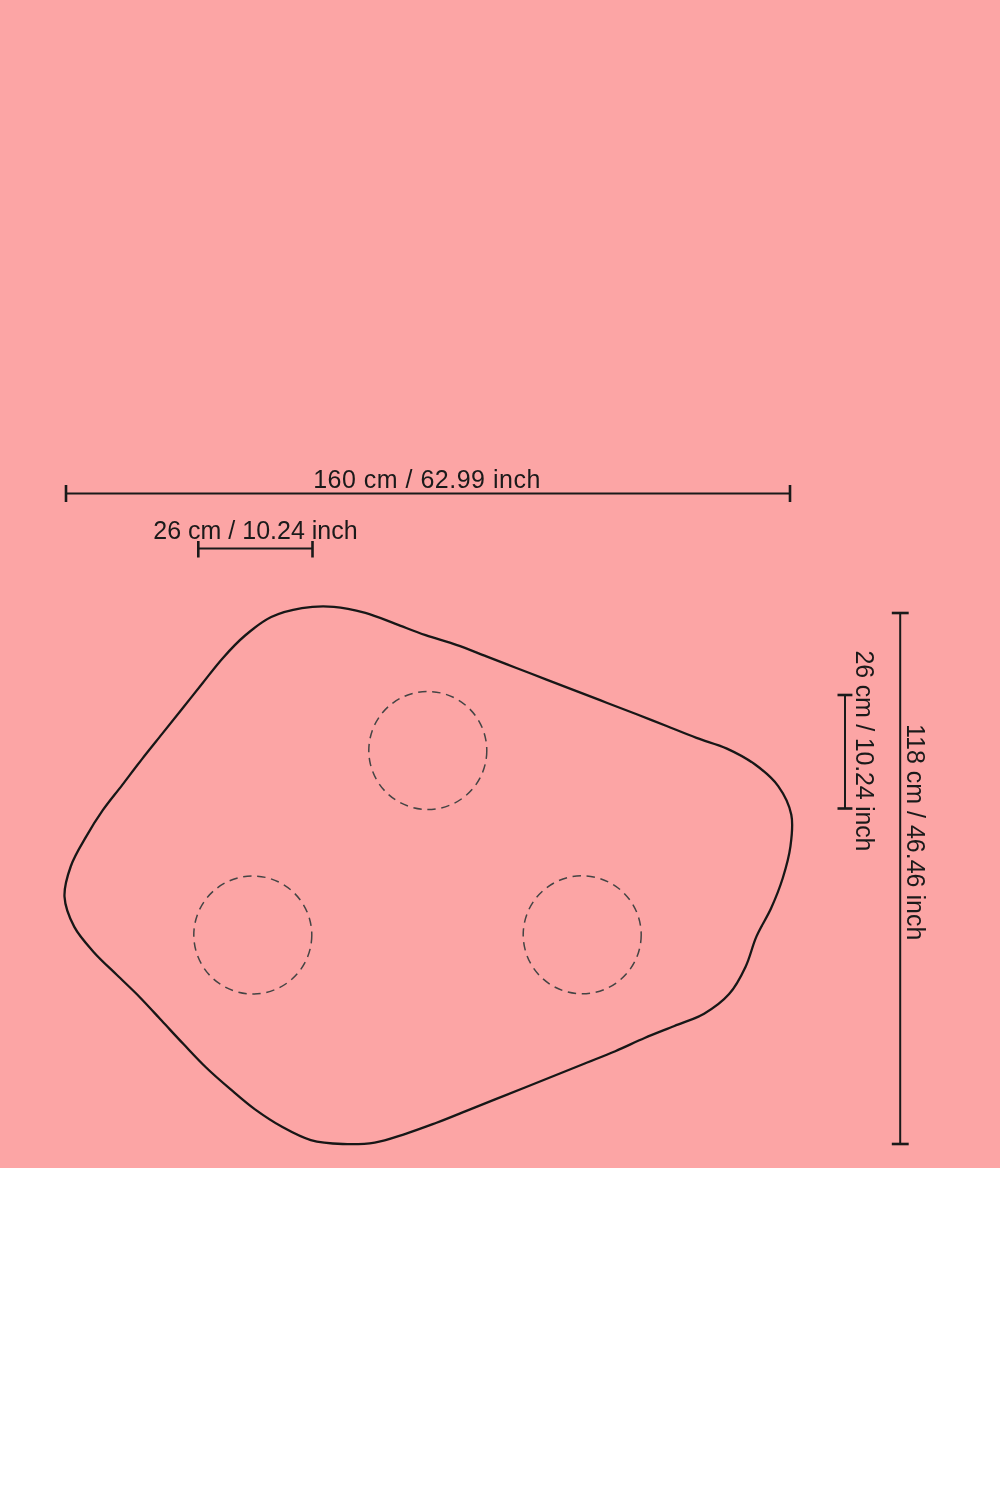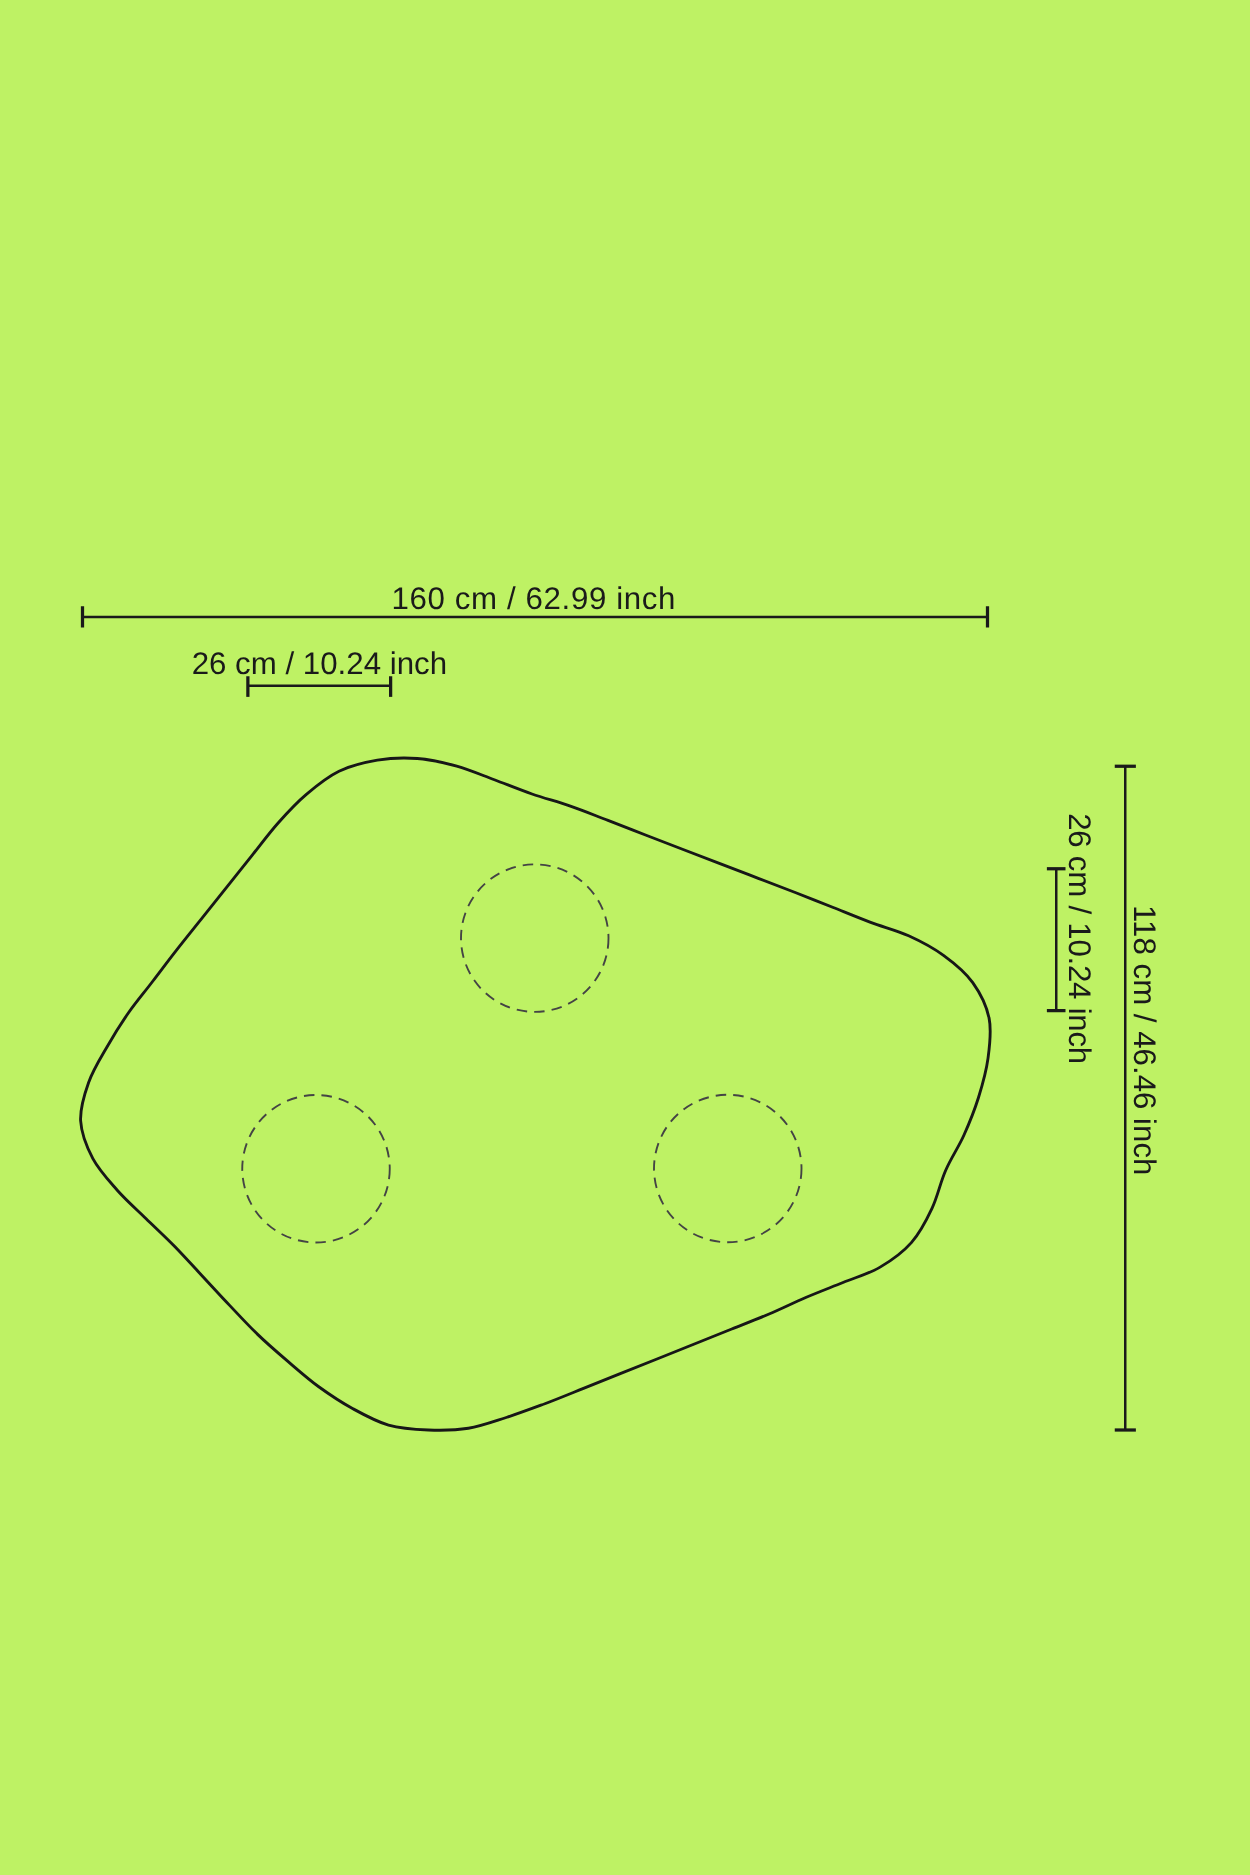--- a/index.html
+++ b/index.html
@@ -1,16 +1,16 @@
 <!DOCTYPE html>
 <html><head>
 <meta charset="utf-8">
 <style>
   html,body{margin:0;padding:0;background:#ffffff;}
-  .page{position:relative;width:1000px;height:1500px;background:#bef264;overflow:hidden;
+  .page{position:relative;width:1000px;height:1168px;background:#fca5a5;overflow:hidden;
         font-family:"Liberation Sans", sans-serif;}
   svg{position:absolute;left:0;top:0;}
   text{fill:#1a1a1a;}
 </style>
 </head>
 <body>
 <div class="page">
 <svg width="1000" height="1500" viewBox="0 0 1000 1500">
 
   <path d="M 301.9,608.1 C 312.3,606.4 323.2,606.0 333.8,606.8 C 344.4,607.6 355.1,610.1 365.4,612.9 C 375.6,615.8 385.5,620.1 395.5,623.8 C 405.6,627.6 415.5,631.7 425.6,635.2 C 435.8,638.7 446.2,641.4 456.3,644.9 C 466.5,648.4 476.4,652.5 486.4,656.3 C 496.5,660.2 506.4,664.1 516.4,668.0 C 526.4,671.9 536.5,675.7 546.5,679.6 C 556.5,683.5 566.5,687.3 576.5,691.1 C 586.6,695.0 596.6,698.8 606.6,702.7 C 616.6,706.5 626.6,710.3 636.7,714.2 C 646.7,718.1 656.6,722.1 666.6,726.0 C 676.6,730.0 686.5,734.1 696.5,737.9 C 706.6,741.7 717.2,744.2 726.9,748.6 C 736.6,753.0 746.2,758.0 754.8,764.3 C 763.3,770.5 772.1,777.6 778.2,786.1 C 784.2,794.5 789.3,804.7 791.3,814.7 C 793.4,824.9 791.8,836.2 790.4,846.7 C 789.0,857.2 786.0,867.7 782.8,878.0 C 779.6,888.2 775.6,898.2 771.2,908.0 C 766.9,917.7 760.7,926.6 756.5,936.4 C 752.2,946.1 750.2,957.0 745.6,966.7 C 741.1,976.3 736.1,986.2 729.1,994.1 C 722.2,1001.9 713.2,1008.4 704.1,1013.7 C 695.0,1019.1 684.3,1021.9 674.4,1026.0 C 664.5,1030.0 654.5,1033.8 644.6,1038.0 C 634.8,1042.2 625.2,1047.0 615.3,1051.2 C 605.4,1055.4 595.4,1059.2 585.4,1063.2 C 575.4,1067.2 565.5,1071.2 555.5,1075.2 C 545.6,1079.2 535.6,1083.2 525.6,1087.2 C 515.7,1091.1 505.7,1095.1 495.7,1099.1 C 485.8,1103.1 475.8,1107.1 465.8,1111.1 C 455.9,1115.1 446.0,1119.2 435.9,1123.0 C 425.9,1126.7 415.8,1130.5 405.6,1133.8 C 395.4,1137.0 385.2,1140.9 374.7,1142.6 C 364.3,1144.3 353.4,1144.4 342.7,1144.0 C 332.1,1143.6 321.0,1143.0 310.8,1140.1 C 300.8,1137.2 291.3,1131.9 282.0,1126.8 C 272.7,1121.7 263.7,1115.7 255.0,1109.4 C 246.4,1103.1 238.3,1095.9 230.1,1088.9 C 222.0,1082.0 213.8,1075.0 206.1,1067.5 C 198.4,1060.1 191.1,1052.1 183.7,1044.3 C 176.3,1036.6 169.1,1028.6 161.8,1020.8 C 154.5,1012.9 147.3,1004.9 139.8,997.2 C 132.3,989.5 124.4,982.3 116.7,974.8 C 109.0,967.3 100.9,960.2 93.8,952.2 C 86.8,944.2 79.2,936.1 74.3,926.9 C 69.4,917.6 65.1,906.8 64.5,896.6 C 64.0,886.5 67.4,875.8 70.9,866.0 C 74.4,856.0 80.3,846.7 85.7,837.4 C 91.0,828.1 96.7,818.9 102.8,810.2 C 109.0,801.4 116.0,793.2 122.5,784.6 C 129.0,776.1 135.4,767.5 142.0,759.1 C 148.6,750.6 155.4,742.3 162.1,733.9 C 168.8,725.5 175.5,717.1 182.2,708.7 C 188.9,700.3 195.6,691.9 202.3,683.5 C 209.0,675.1 215.4,666.4 222.5,658.4 C 229.6,650.4 236.9,642.4 245.1,635.5 C 253.2,628.6 261.7,621.6 271.2,617.0 C 280.7,612.5 291.4,609.8 301.9,608.1 Z" fill="none" stroke="#171717" stroke-width="2.3"></path>

